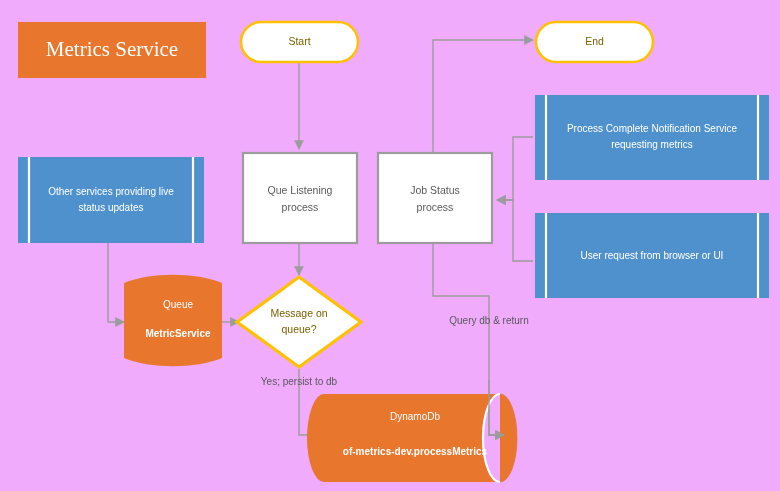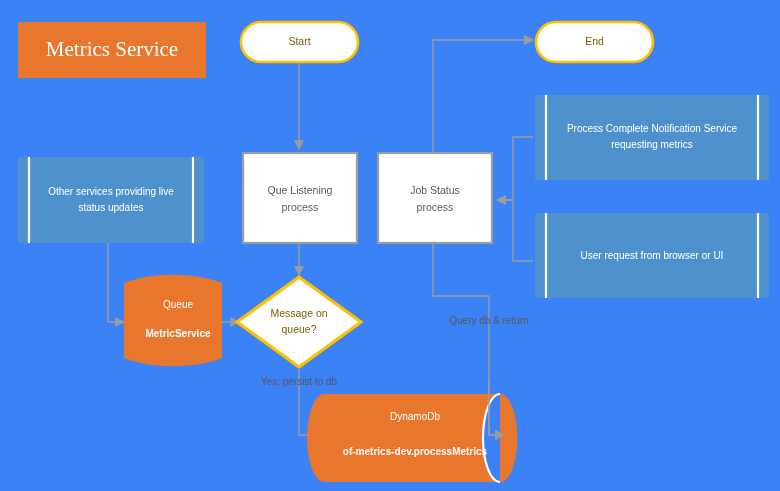--- a/index.html
+++ b/index.html
@@ -4,21 +4,21 @@
 <style>
   html, body {
     margin: 0;
     padding: 0;
     background: #ffffff;
   }
   #canvas {
     position: relative;
     width: 780px;
     height: 491px;
-    background: #3b82f6;
+    background: #f0abfc;
     overflow: hidden;
     font-family: "Liberation Sans", sans-serif;
   }
   svg.flow {
     position: absolute;
     left: 0;
     top: 0;
     width: 780px;
     height: 491px;
   }

